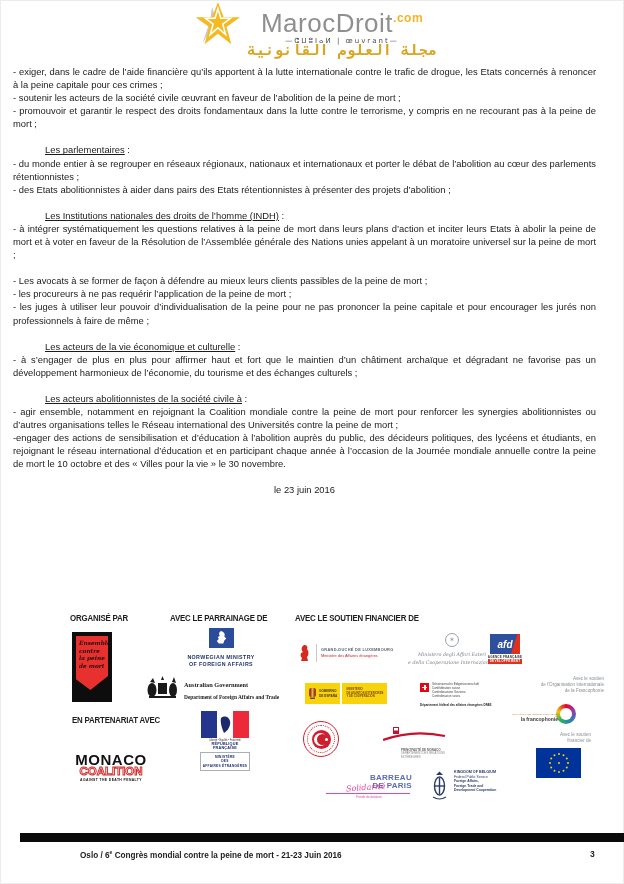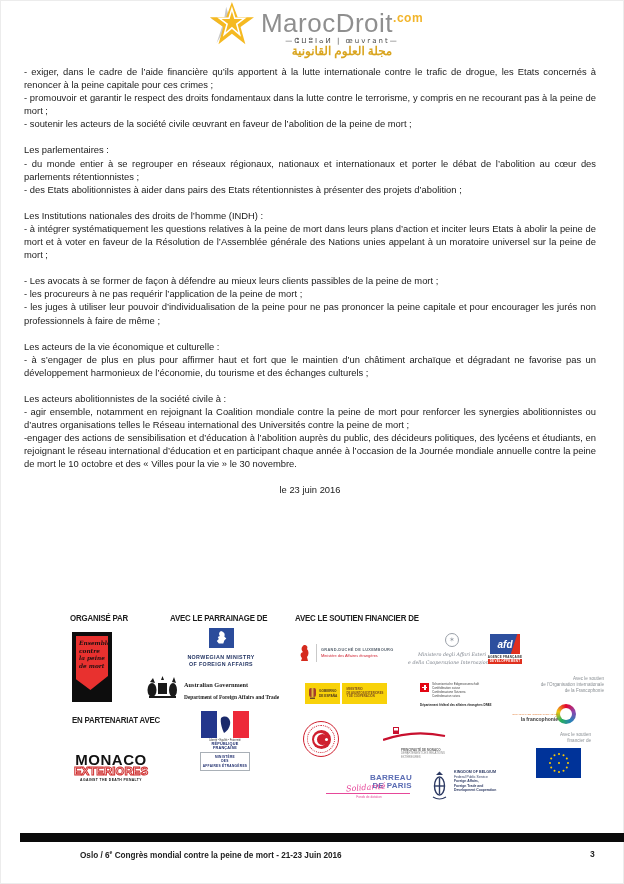--- a/index.html
+++ b/index.html
@@ -7,26 +7,26 @@
         font-family:"Liberation Sans",sans-serif;color:#1b1b1b;overflow:hidden;
         box-shadow:inset 0 0 0 1px #ececec;}
   
   .masthead{padding-top:1px;text-align:center;}
   .logo-row{display:flex;justify-content:center;align-items:flex-start;gap:2px;}
   .star-wrap{width:58px;height:48px;}
   .brand-block{text-align:center;padding-top:4px;}
   .brand-line{font-size:26px;color:#8f8f8f;letter-spacing:.5px;line-height:26px;}
   .brand-com{font-size:12px;color:#f2b52b;vertical-align:10px;font-weight:bold;}
   .tifinagh{font-family:"DejaVu Sans",sans-serif;font-size:7px;color:#4a4a4a;letter-spacing:2px;line-height:9px;margin-top:1px;}
-  .arabic{font-family:Liberation Serif, serif;font-size:12px;color:#d9a520;font-weight:bold;line-height:11px;direction:rtl;}
-  
-  .content{padding:8px 28px 0 24px;font-size:9.4px;line-height:13.1px;text-align:justify;}
+  .arabic{font-family:Liberation Mono, monospace;font-size:15px;color:#d9a520;font-weight:bold;line-height:11px;direction:rtl;}
+  
+  .content{padding:8px 28px 0 13px;font-size:9.4px;line-height:13.1px;text-align:justify;}
   .content p{margin:0;}
   .sec{margin-top:13px;}
-  .sec-title .u{}
+  .sec-title .u{text-decoration:underline;margin-left:32px;}
   .signoff{margin-top:13px;text-align:center;line-height:13.1px;}
   
   .logos{position:absolute;left:0;top:610px;width:624px;height:228px;}
   .abs{position:absolute;}
   .lg-head{font-weight:bold;font-size:8.3px;color:#1d1d1d;letter-spacing:-0.2px;transform:scale(.95,1.1);transform-origin:left top;white-space:nowrap;}
   
   .ecpm{left:72px;top:22px;width:40px;height:70px;background:#0d0d0d;}
   .ecpm-red{position:absolute;left:4px;top:4px;width:32px;height:54px;background:#e8312f;
             clip-path:polygon(0 0,100% 0,100% 74%,45% 100%,0 80%);}
   .ecpm-red div{font-family:"DejaVu Serif",serif;font-style:italic;font-weight:bold;
@@ -147,22 +147,22 @@
           <span>MarocDroit</span><span class="brand-com">.com</span>
         </div>
         <div class="tifinagh">—ⵛⵡⵓⵏⴰⵍ | œuvrant—</div>
         <div class="arabic">مجلة العلوم القانونية</div>
       </div>
     </div>
   </header>
 
   <main class="content">
     <p>- exiger, dans le cadre de l’aide financière qu’ils apportent à la lutte internationale contre le trafic de drogue, les Etats concernés à renoncer à la peine capitale pour ces crimes ;</p>
+    <p>- soutenir les acteurs de la société civile œuvrant en faveur de l’abolition de la peine de mort ;</p>
     <p>- promouvoir et garantir le respect des droits fondamentaux dans la lutte contre le terrorisme, y compris en ne recourant pas à la peine de mort ;</p>
-    <p>- soutenir les acteurs de la société civile œuvrant en faveur de l’abolition de la peine de mort ;</p>
 
     <div class="sec">
       <p class="sec-title"><span class="u">Les parlementaires</span><span> :</span></p>
       <p>- du monde entier à  se regrouper en réseaux régionaux, nationaux et internationaux et porter le débat de l’abolition au cœur des parlements rétentionnistes ;</p>
       <p>- des Etats abolitionnistes à aider dans pairs des Etats rétentionnistes à présenter des projets d’abolition ;</p>
     </div>
 
     <div class="sec">
       <p class="sec-title"><span class="u">Les Institutions nationales des droits de l’homme (INDH)</span><span> :</span></p>
       <p>- à intégrer systématiquement les questions relatives à la peine de mort dans leurs plans d’action et inciter leurs Etats à abolir la peine de mort et à voter en faveur de la Résolution de l’Assemblée générale  des Nations unies  appelant à un moratoire universel sur la peine de mort ;</p>
@@ -228,21 +228,21 @@
         <ellipse cx="27" cy="16" rx="4" ry="7" fill="#1a1a1a"></ellipse>
         <path d="M26 8 L28 3 L30 9 Z" fill="#1a1a1a"></path>
         <rect x="3" y="22" width="27" height="2" fill="#1a1a1a"></rect>
       </svg>
       <div class="aus-t1">Australian Government</div>
       <div class="aus-t2">Department of Foreign Affairs and Trade</div>
     </div>
 
     <div class="abs wc">
       <div class="wc-w1">MONACO</div>
-      <div class="wc-w2">EXTERIORES</div>
+      <div class="wc-w2">COALITION</div>
       <div class="wc-tag">AGAINST THE DEATH PENALTY</div>
     </div>
 
     <div class="abs fr">
       <div class="fr-flag">
         <svg width="48" height="27" style="position:absolute;left:0;top:0;">
           <path d="M20 7 C24 4 28 6 29 10 C30 14 27 20 23 22 C21 18 19 11 20 7 Z" fill="#1b2a6b"></path>
         </svg>
       </div>
       <div class="fr-motto">Liberté • Égalité • Fraternité</div>

